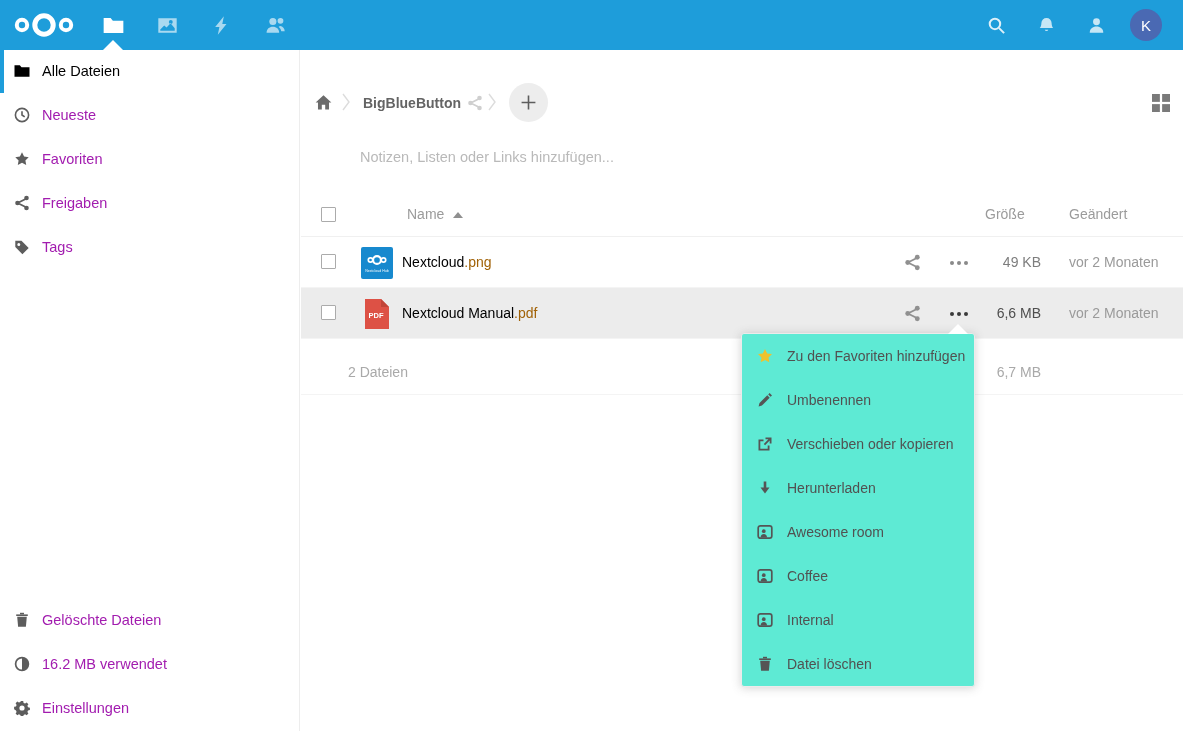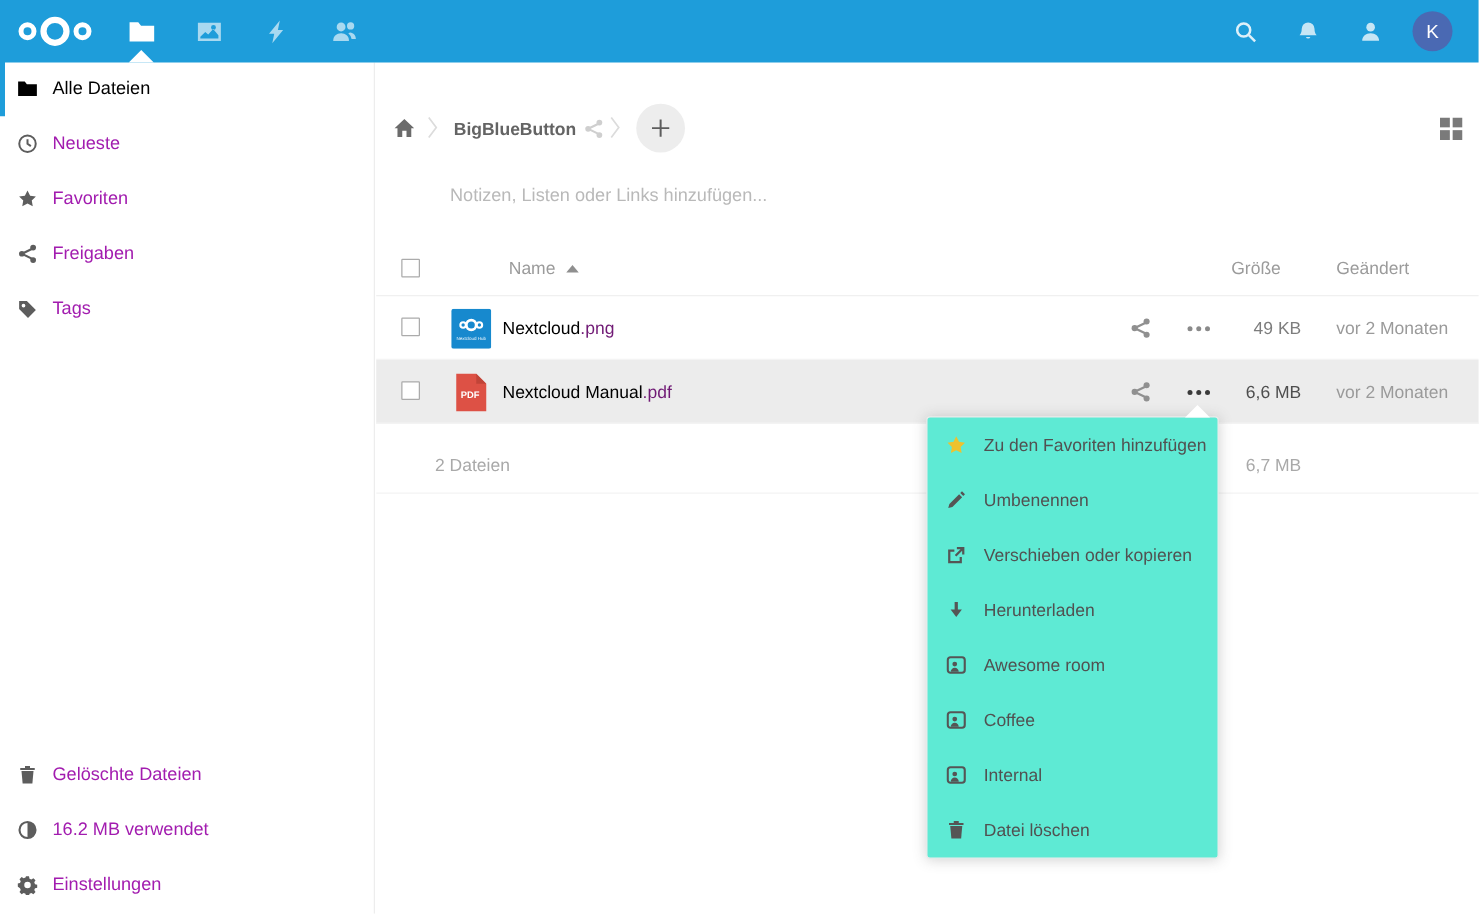--- a/index.html
+++ b/index.html
@@ -52,21 +52,21 @@
   .h-name { position:absolute; left:106px; top:13px; }
   .h-sort { position:absolute; left:152px; top:19px; width:0; height:0; border-left:5px solid transparent;
     border-right:5px solid transparent; border-bottom:6px solid #8f8f8f; }
   .h-size { position:absolute; left:684px; top:13px; }
   .h-mod  { position:absolute; left:768px; top:13px; }
 
   .frow { position:relative; height:51px; font-size:14px; border-bottom:1px solid #f4f4f4; }
   .frow.selected { background:#ececec; }
   .thumb { position:absolute; left:60px; top:10px; width:32px; height:32px; border-radius:2px; overflow:hidden; }
   .fname { position:absolute; left:101px; top:17px; color:#000; white-space:nowrap; }
-  .fname .ext { color:#701a75; }
+  .fname .ext { color:#a16207; }
   .rshare { position:absolute; left:603px; top:17px; width:17px; height:17px; color:#909090; cursor:pointer; }
   .rdots { position:absolute; left:648px; top:17px; width:20px; height:17px; display:flex; align-items:center; gap:3px;
     justify-content:center; cursor:pointer; }
   .rdots i { width:4px; height:4px; border-radius:50%; background:#8a8a8a; }
   .frow.selected .rdots i { background:#3a3a3a; }
   .fsize { position:absolute; left:640px; top:17px; width:100px; text-align:right; color:#7d7d7d; }
   .fmod  { position:absolute; left:768px; top:17px; color:#9a9a9a; }
 
   .fsummary { position:relative; height:56px; font-size:14px; color:#a9a9a9; border-bottom:1px solid #f4f4f4; }
   .s-count { position:absolute; left:47px; top:25px; }

